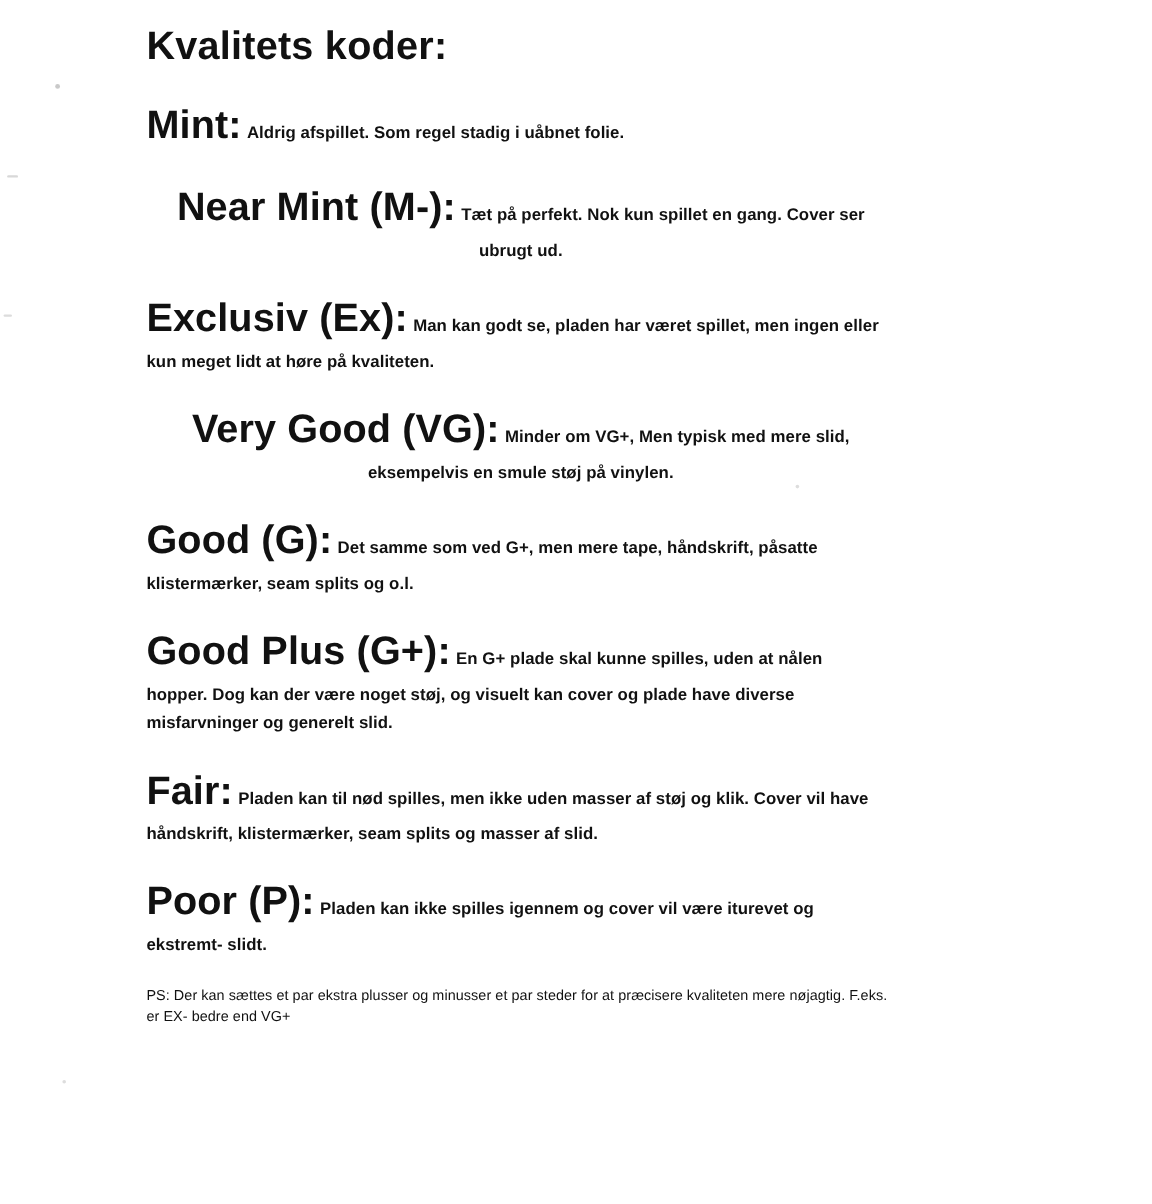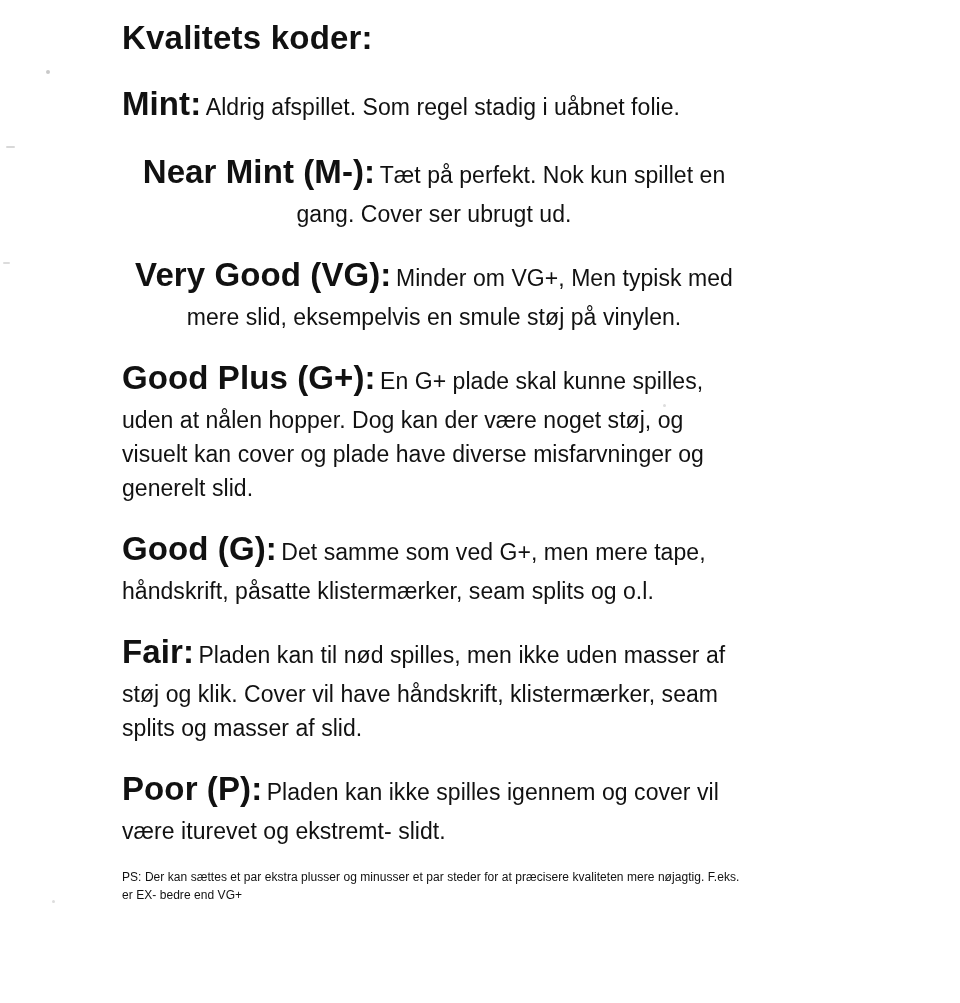--- a/index.html
+++ b/index.html
@@ -31,22 +31,22 @@
   .entry {
     margin: 0 0 20px 0;
     line-height: 1.48;
   }
   .entry .term {
     font-size: 33px;
     font-weight: 700;
     letter-spacing: 0.1px;
   }
   .entry .desc {
-    font-size: 23px;
-    font-weight: 400;
+    font-size: 14px;
+    font-weight: 700;
     letter-spacing: 0.05px;
   }
   .entry.indent-1 { padding-left: 0px; }
   .entry.indent-2 { padding-left: 6px; text-align: center; }
   .note {
     font-size: 12px;
     line-height: 1.55;
     margin-top: 4px;
     letter-spacing: 0.05px;
   }
@@ -77,35 +77,39 @@
   <p class="entry indent-1">
     <span class="term">Mint:</span>
     <span class="desc">Aldrig afspillet. Som regel stadig i uåbnet folie.</span>
   </p>
 
   <p class="entry indent-2">
     <span class="term">Near Mint (M-):</span>
     <span class="desc">Tæt på perfekt. Nok kun spillet en gang. Cover ser ubrugt ud.</span>
   </p>
 
+  <p class="entry indent-1">
+    <span class="term">Exclusiv (Ex):</span>
+    <span class="desc">Man kan godt se, pladen har været spillet, men ingen eller kun meget lidt at høre på kvaliteten.</span>
+  </p>
 
 
   <p class="entry indent-2">
     <span class="term">Very Good (VG):</span>
     <span class="desc">Minder om VG+, Men typisk med mere slid, eksempelvis en smule støj på vinylen.</span>
   </p>
 
   <p class="entry indent-1">
-    <span class="term">Good Plus (G+):</span>
-    <span class="desc">En G+ plade skal kunne spilles, uden at nålen hopper. Dog kan der være noget støj, og visuelt kan cover og plade have diverse misfarvninger og generelt slid.</span>
+    <span class="term">Good (G):</span>
+    <span class="desc">Det samme som ved G+, men mere tape, håndskrift, påsatte klistermærker, seam splits og o.l.</span>
   </p>
 
   <p class="entry indent-1">
-    <span class="term">Good (G):</span>
-    <span class="desc">Det samme som ved G+, men mere tape, håndskrift, påsatte klistermærker, seam splits og o.l.</span>
+    <span class="term">Good Plus (G+):</span>
+    <span class="desc">En G+ plade skal kunne spilles, uden at nålen hopper. Dog kan der være noget støj, og visuelt kan cover og plade have diverse misfarvninger og generelt slid.</span>
   </p>
 
   <p class="entry indent-1">
     <span class="term">Fair:</span>
     <span class="desc">Pladen kan til nød spilles, men ikke uden masser af støj og klik. Cover vil have håndskrift, klistermærker, seam splits og masser af slid.</span>
   </p>
 
   <p class="entry indent-1">
     <span class="term">Poor (P):</span>
     <span class="desc">Pladen kan ikke spilles igennem og cover vil være iturevet og ekstremt- slidt.</span>

